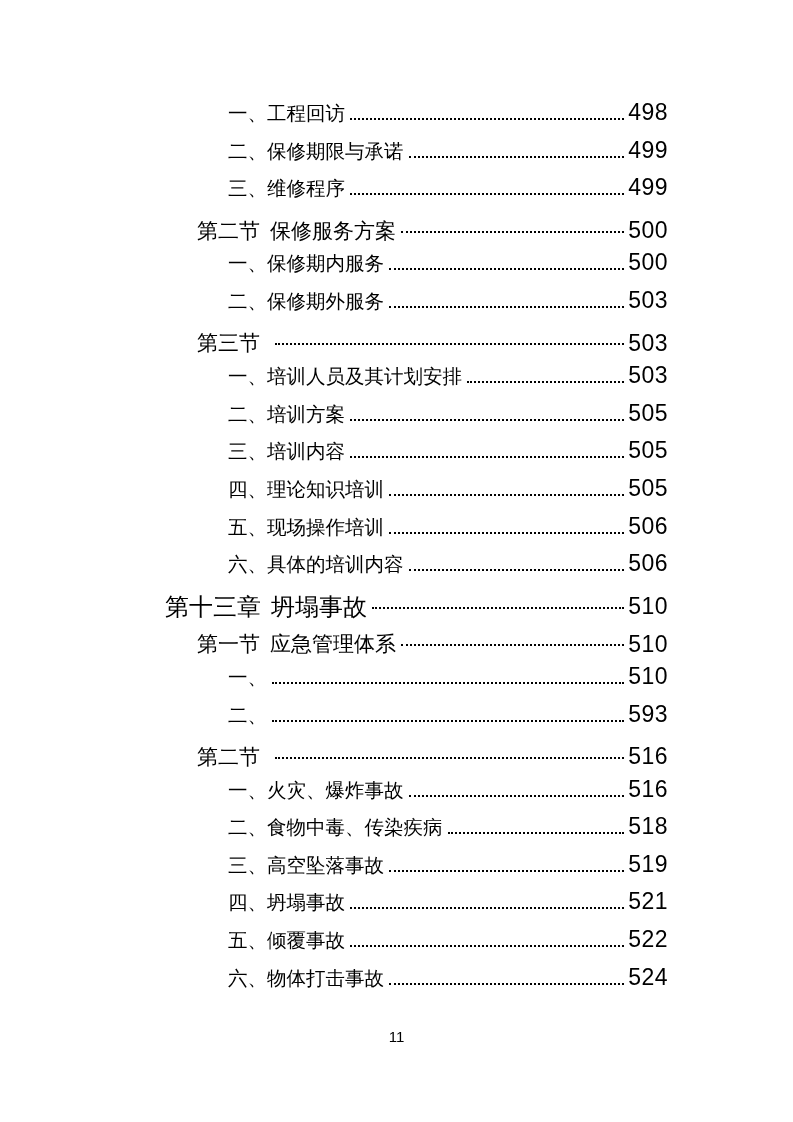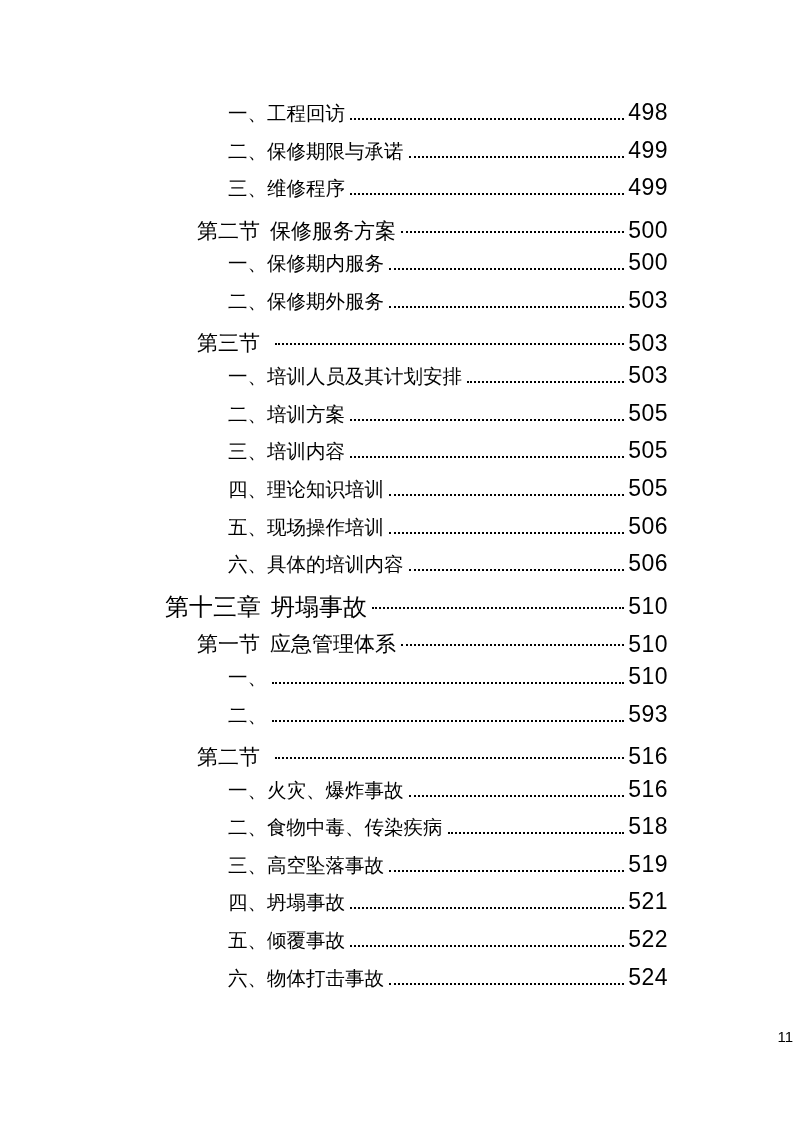--- a/index.html
+++ b/index.html
@@ -39,21 +39,21 @@
   .toc-page {
     font-family: "Liberation Sans", sans-serif;
     font-size: 23px;
     letter-spacing: 0.5px;
   }
   .page-footer {
     position: absolute;
     left: 0;
     right: 0;
     top: 1028px;
-    text-align: right;
+    text-align: center;
     font-family: "Liberation Sans", sans-serif;
     font-size: 15px;
     color: #000000;
   }
 </style>
 </head>
 <body>
 
 <div class="page">
   <nav class="toc" id="toc">

